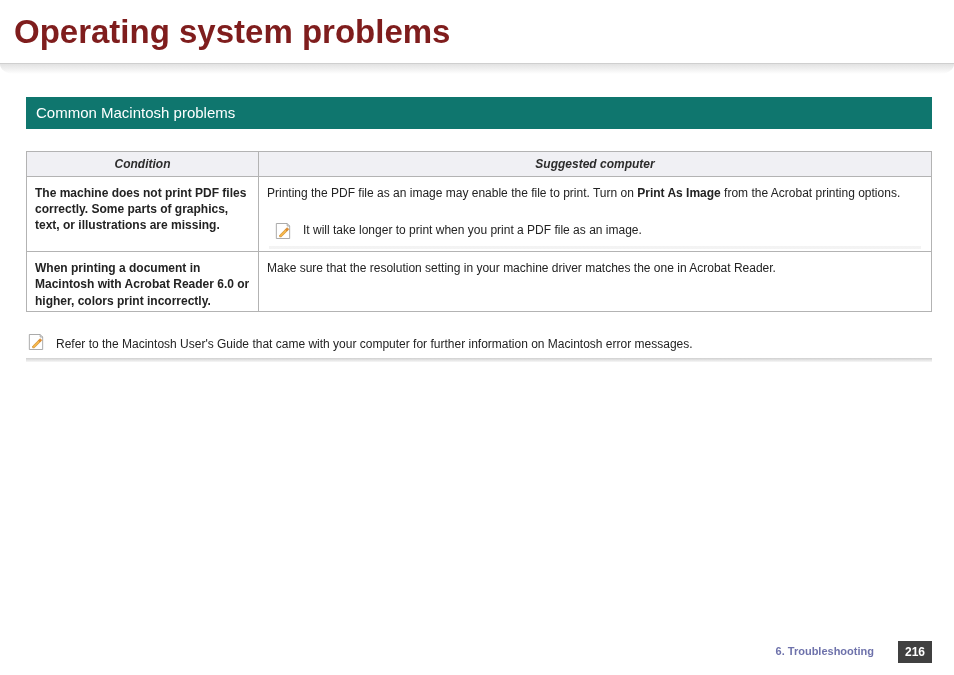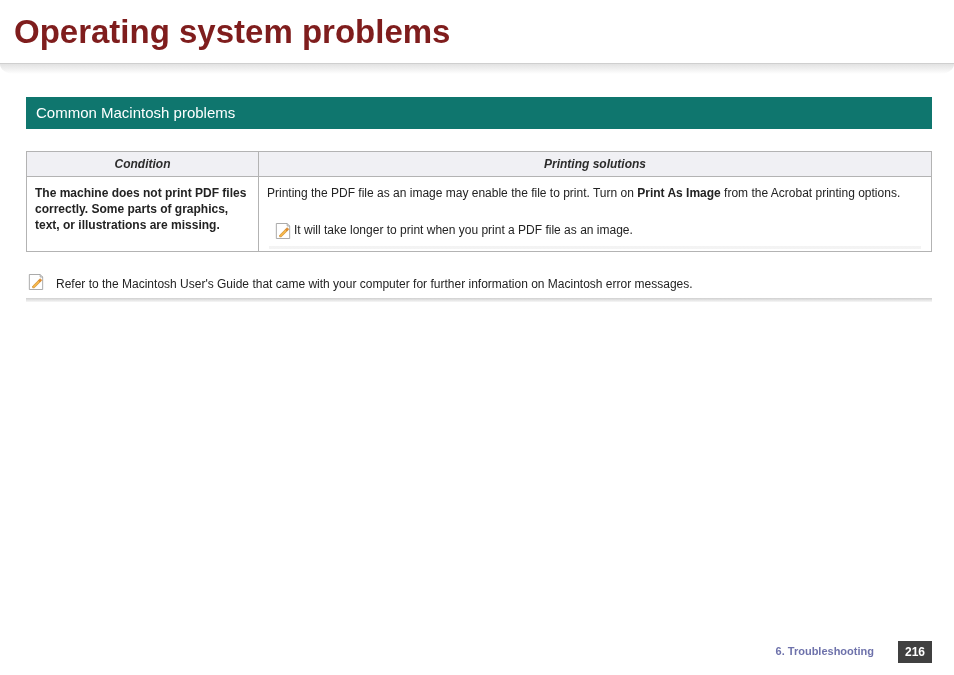--- a/index.html
+++ b/index.html
@@ -63,21 +63,21 @@
       border: 1px solid #b3b3b3;
       padding: 8px 8px 2px 8px;
       vertical-align: top;
       font-size: 12px;
     }
     table.prob td.cond { font-weight: 700; }
     .sol-main { margin-bottom: 18px; }
     .note-box {
       display: flex;
       align-items: flex-start;
-      gap: 1px;
+      gap: 10px;
       padding: 3px 4px 5px 4px;
       font-size: 12px;
     }
     .note-box.under {
       border-bottom: 3px solid;
       border-image: linear-gradient(to bottom, #d5d5d5, #f4f4f4) 1;
       margin: 0 2px;
     }
     .note-standalone-wrap { margin-top: 18px; }
     .note-standalone {
@@ -126,40 +126,44 @@
   <div class="section-header">Common Macintosh problems</div>
 
   <table class="prob">
     <colgroup>
         <col class="c1">
         <col>
       </colgroup>
     <thead>
       <tr>
         <th>Condition</th>
-        <th>Printing solutions</th>
+        <th>Suggested computer</th>
       </tr>
     </thead>
     <tbody>
       <tr>
         <td class="cond">The machine does not print PDF files correctly. Some parts of graphics, text, or illustrations are missing.</td>
         <td>
           <div class="sol-main">
             <span>Printing the PDF file as an image may enable the file to print. Turn on </span><b>Print As Image</b><span> from the Acrobat printing options.</span>
           </div>
           <div class="note-box under">
             <svg class="note-icon" viewBox="0 0 24 24">
               <path d="M4 3 H17 L20 6 V21 H4 Z" fill="#ffffff" stroke="#9a9a9a" stroke-width="1"></path>
               <path d="M17 3 L17 6 L20 6" fill="none" stroke="#9a9a9a" stroke-width="1"></path>
               <path d="M8 17 L15 10 L17 12 L10 19 L8 19 Z" fill="#f6b74a" stroke="#c9872a" stroke-width="0.8"></path>
               <path d="M15 10 L17 8 L19 10 L17 12 Z" fill="#e68a2e" stroke="#c9872a" stroke-width="0.8"></path>
             </svg>
             <span>It will take longer to print when you print a PDF file as an image.</span>
           </div>
         </td>
+      </tr>
+      <tr>
+        <td class="cond">When printing a document in Macintosh with Acrobat Reader 6.0 or higher, colors print incorrectly.</td>
+        <td>Make sure that the resolution setting in your machine driver matches the one in Acrobat Reader.</td>
       </tr>
     </tbody>
   </table>
 
   <div class="note-standalone-wrap">
     <div class="note-standalone">
       <svg class="note-icon" viewBox="0 0 24 24">
         <path d="M4 3 H17 L20 6 V21 H4 Z" fill="#ffffff" stroke="#9a9a9a" stroke-width="1"></path>
         <path d="M17 3 L17 6 L20 6" fill="none" stroke="#9a9a9a" stroke-width="1"></path>
         <path d="M8 17 L15 10 L17 12 L10 19 L8 19 Z" fill="#f6b74a" stroke="#c9872a" stroke-width="0.8"></path>

